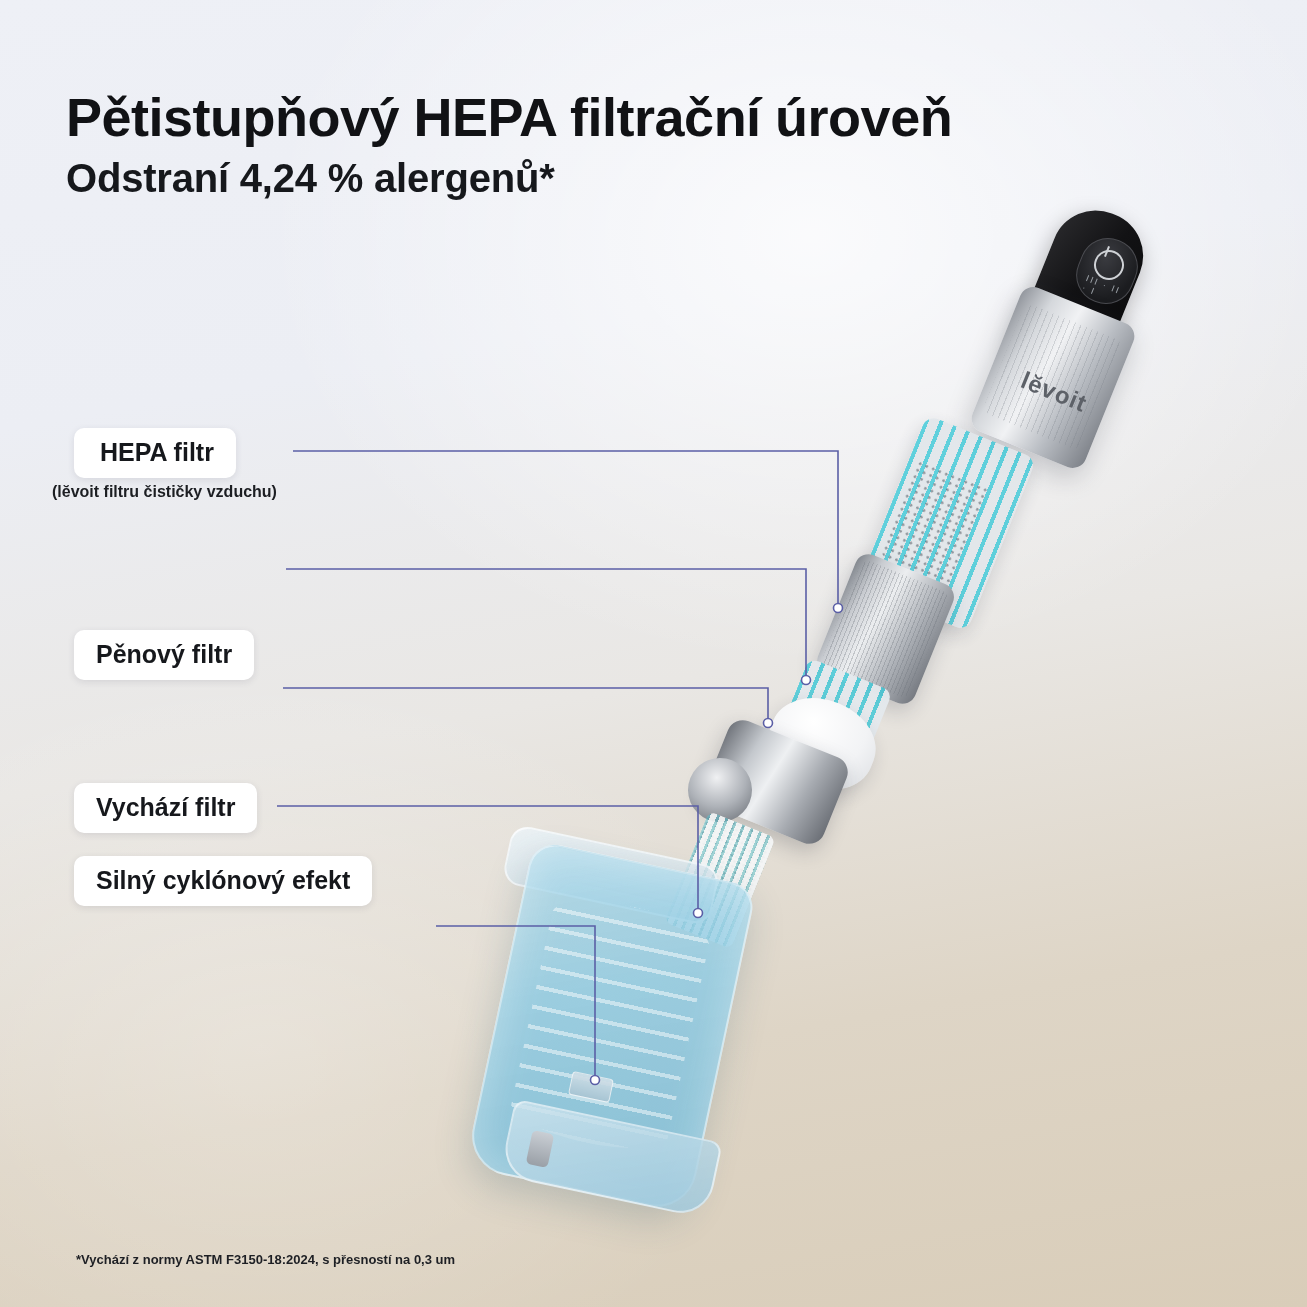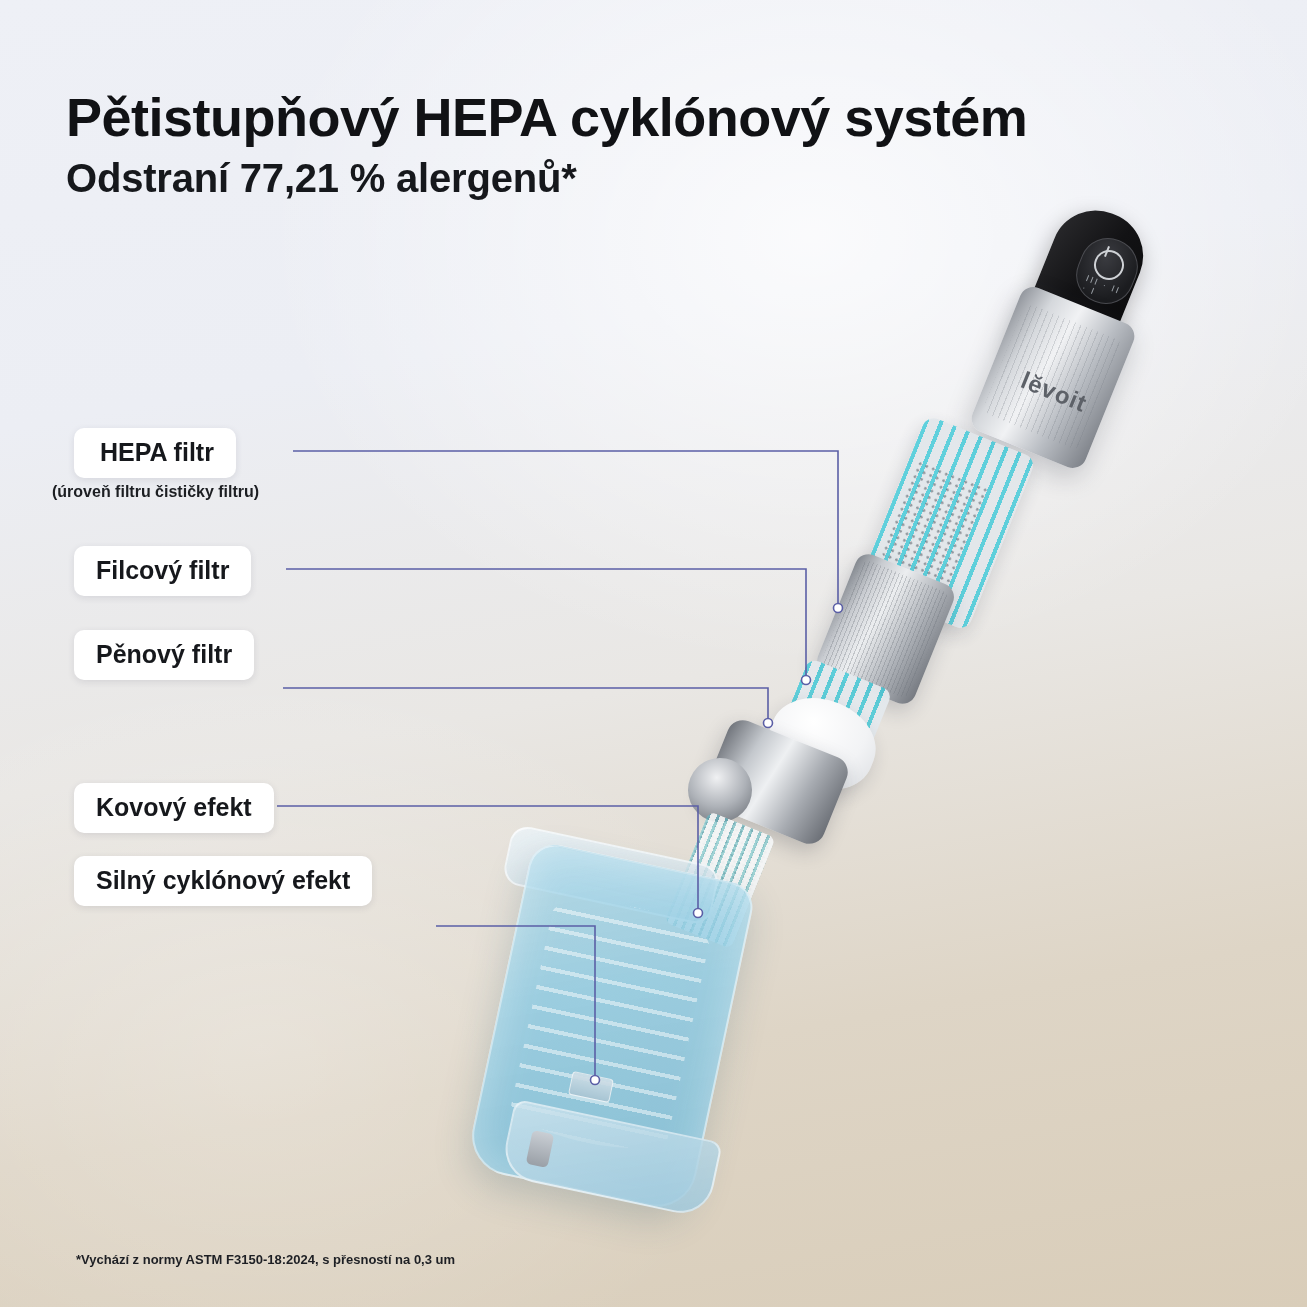--- a/index.html
+++ b/index.html
@@ -307,22 +307,22 @@
     border: 1px solid rgba(255,255,255,0.6);
   }
 </style>
 </head>
 <body>
 
 <div class="page">
   <div class="sheen"></div>
 
   <div class="headings">
-    <h1 class="title">Pětistupňový HEPA cyklónový systém</h1>
-    <h2 class="subtitle">Odstraní 77,21 % alergenů*</h2>
+    <h1 class="title">Pětistupňový HEPA filtrační úroveň</h1>
+    <h2 class="subtitle">Odstraní 4,24 % alergenů*</h2>
   </div>
 
   <div class="product">
     <div class="part handle-black"></div>
     <div class="part handle-screen"></div>
     <div class="part power-ring"></div>
     <div class="part power-bar"></div>
     <div class="part screen-dots">III · II · I</div>
 
     <div class="part motor-body"></div>
@@ -365,26 +365,25 @@
 
       <path d="M277 806 H698 V913"></path>
       <circle cx="698" cy="913" r="4.5" fill="#ffffff"></circle>
 
       <path d="M436 926 H595 V1080"></path>
       <circle cx="595" cy="1080" r="4.5" fill="#ffffff"></circle>
     </g>
   </svg>
 
   <div class="label" style="left:74px; top:428px;padding-left:26px;">HEPA filtr</div>
-  <div class="sublabel" style="left:52px; top:483px;">(úroveň filtru čističky filtru)</div>
-
-  <div class="label" style="left:74px; top:546px;">Filcový filtr</div>
+  <div class="sublabel" style="left:52px; top:483px;">(lĕvoit filtru čističky vzduchu)</div>
+
 
   <div class="label" style="left:74px; top:630px;">Pěnový filtr</div>
 
-  <div class="label" style="left:74px; top:783px;">Kovový efekt</div>
+  <div class="label" style="left:74px; top:783px;">Vychází filtr</div>
 
   <div class="label" style="left:74px; top:856px;">Silný cyklónový efekt</div>
 
   <div class="footnotes">
     <div>*Vychází z normy ASTM F3150-18:2024, s přesností na 0,3 um</div>
   </div>
 </div>
 
 </body></html>

